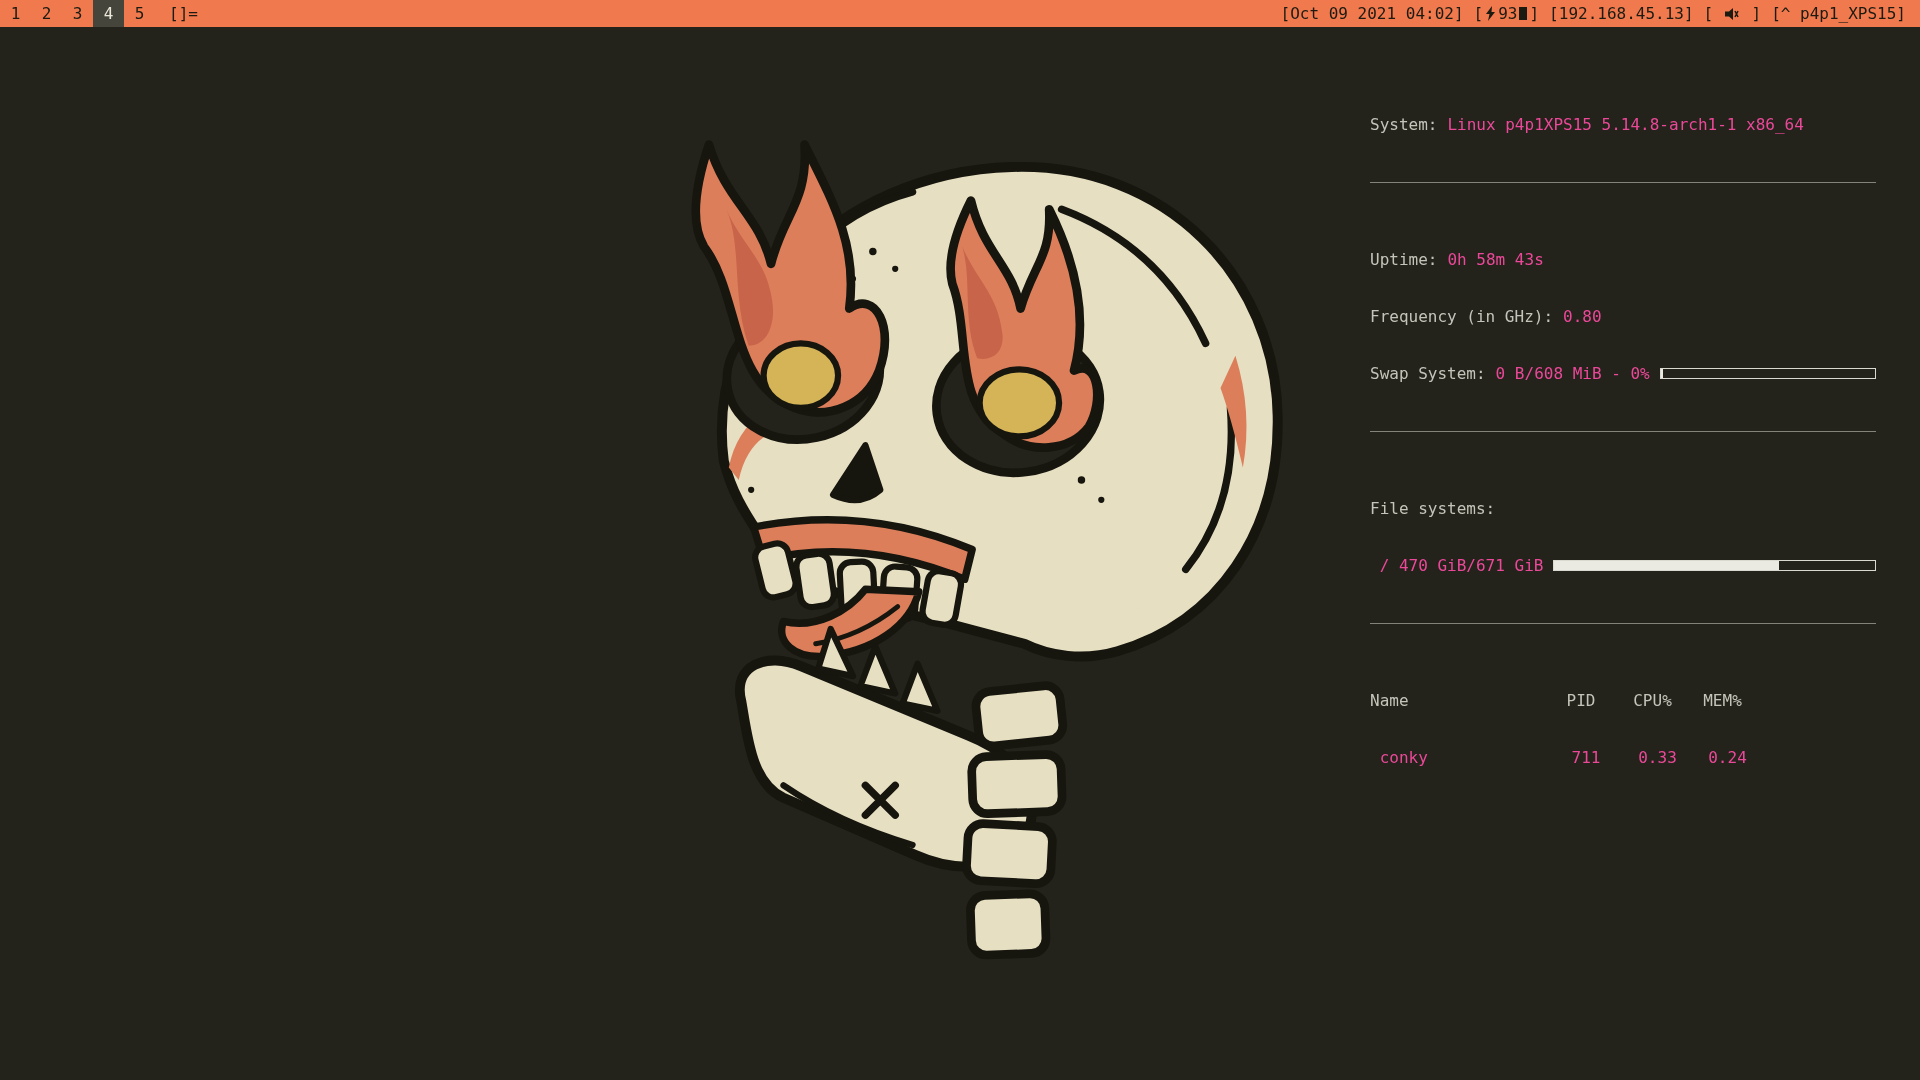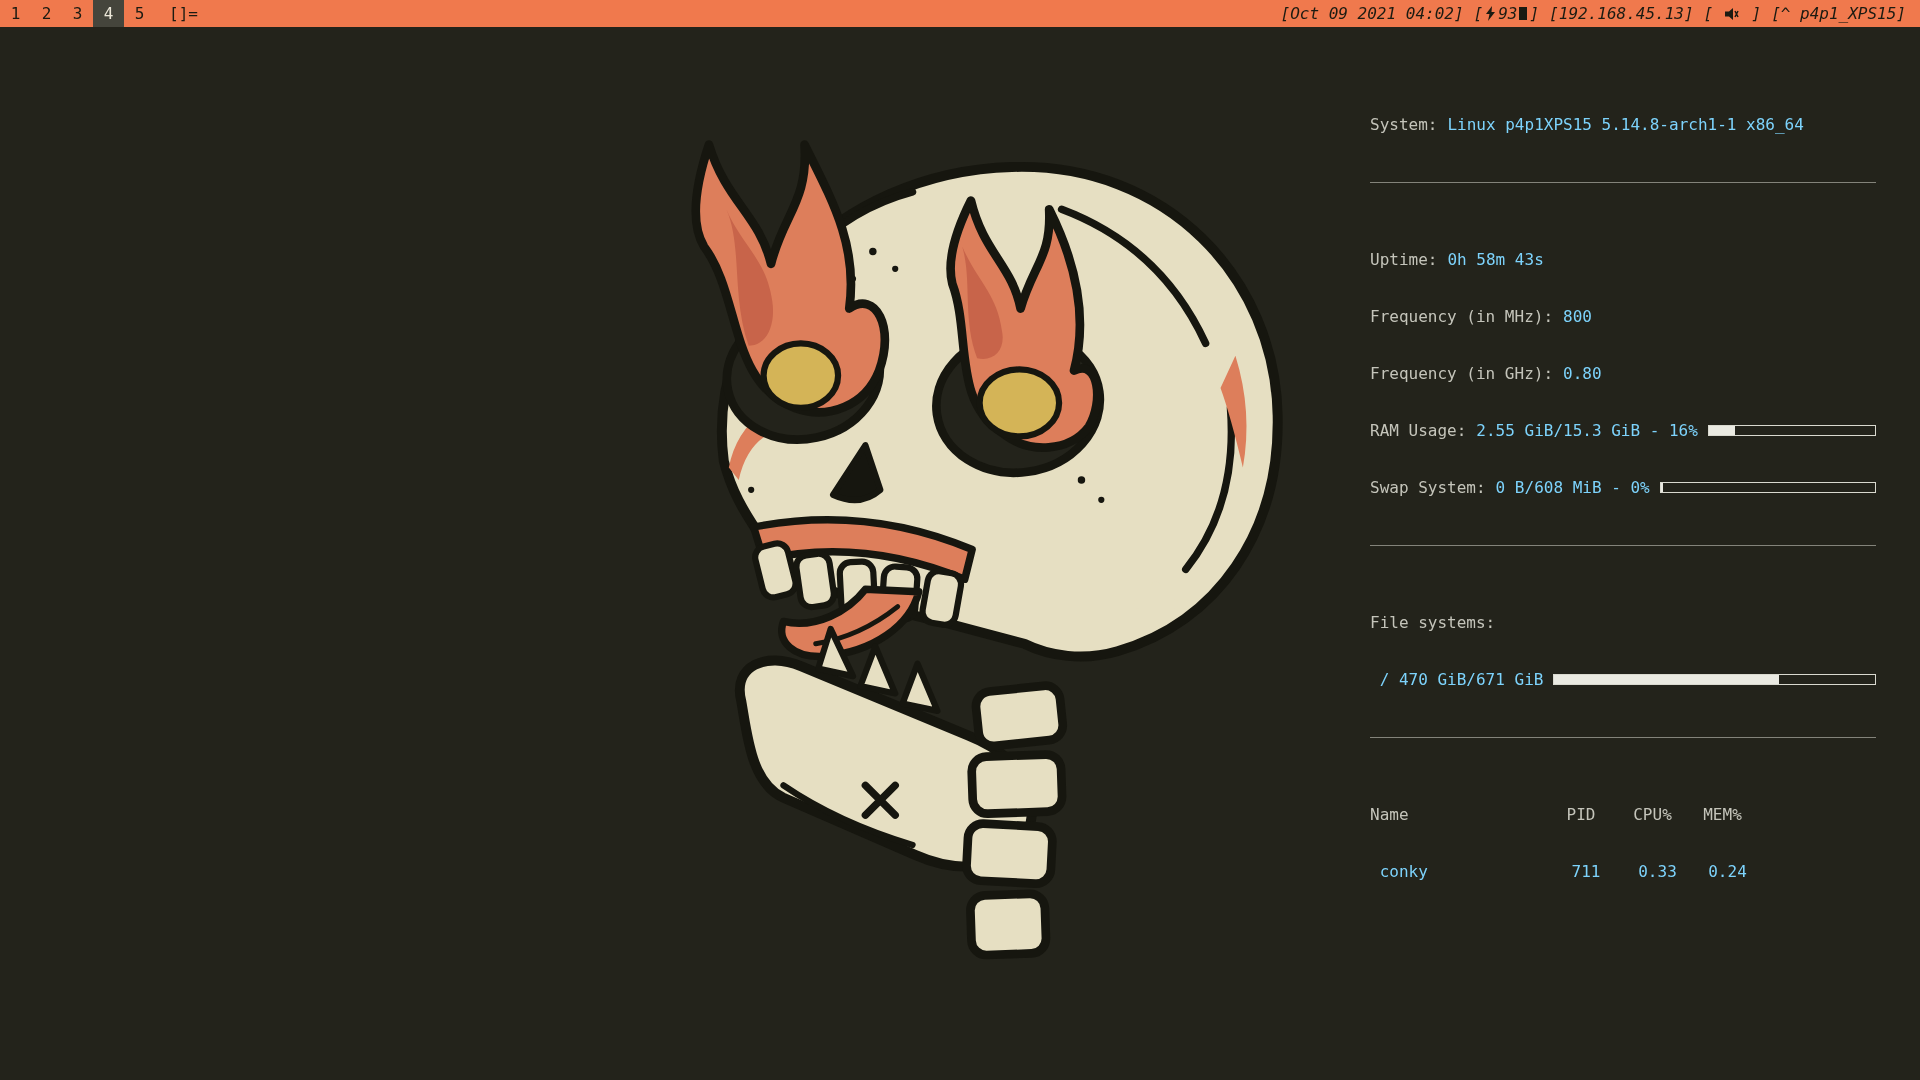--- a/index.html
+++ b/index.html
@@ -5,31 +5,31 @@
   html,body{margin:0;padding:0;width:1920px;height:1080px;background:#23231b;overflow:hidden;}
   *{box-sizing:border-box;}
 
   
   .topbar{position:absolute;top:0;left:0;width:1920px;height:27px;background:#f0794d;
           color:#1b1b12;font:16px/27px "DejaVu Sans Mono",monospace;display:flex;align-items:stretch;}
   .tags{display:flex;}
   .tag{width:31px;text-align:center;cursor:pointer;}
   .tag.active{background:#45453c;color:#ece8d9;}
   .layout{margin-left:14px;}
-  .status{margin-left:auto;display:flex;gap:10px;padding-right:14px;white-space:pre;align-items:center;font-style:italic;}
+  .status{margin-left:auto;display:flex;gap:10px;padding-right:14px;white-space:pre;align-items:center;}
   .seg{display:flex;align-items:center;white-space:pre;}
   .batt-block{display:inline-block;width:8px;height:13px;background:#1b1b12;margin:0 2px;}
   .status svg{display:inline-block;vertical-align:middle;margin:0 2px;}
 
   
   .conky{position:absolute;left:1370px;top:58px;width:506px;
          font:16px/19px "DejaVu Sans Mono",monospace;color:#c4c4ba;white-space:pre;}
   .line{display:flex;height:19px;overflow:hidden;align-items:baseline;}
   .lbl{color:#c4c4ba;margin-right:10px;}
-  .val{color:#7dd3fc;}
+  .val{color:#ec4899;}
   .m18{margin-left:18px;}
   .sep{border:0;border-top:1px solid #83837a;margin:10px 0;}
   .bar{flex:1;height:11px;border:1px solid #d9d9cf;margin-left:10px;align-self:center;}
   .fill{height:100%;background:#eaeae2;}
   .prow{display:grid;grid-template-columns:180px 72px 71px 69px;height:19px;}
   .prow .num{text-align:center;}
 
   
   .wallpaper{position:absolute;left:540px;top:95px;width:770px;height:894px;}
 </style>
@@ -143,31 +143,22 @@
     <span class="lbl">System:</span>
     <span class="val">Linux p4p1XPS15 5.14.8-arch1-1 x86_64</span>
   </div>
   <hr class="sep">
 
   <div class="line">
     <span class="lbl">Uptime:</span>
     <span class="val">0h 58m 43s</span>
   </div>
   <div class="line">
-    <span class="lbl">Frequency (in MHz):</span>
-    <span class="val">800</span>
-  </div>
-  <div class="line">
     <span class="lbl">Frequency (in GHz):</span>
     <span class="val">0.80</span>
-  </div>
-  <div class="line">
-    <span class="lbl">RAM Usage:</span>
-    <span class="val">2.55 GiB/15.3 GiB - 16%</span>
-    <span class="bar"><span class="fill" style="display: block; width: 16%;"></span></span>
   </div>
   <div class="line">
     <span class="lbl">Swap System:</span>
     <span class="val">0 B/608 MiB - 0%</span>
     <span class="bar"><span class="fill" style="display: block; width: 1%;"></span></span>
   </div>
   <hr class="sep">
 
   <div class="line">
     <span class="lbl">File systems:</span>

